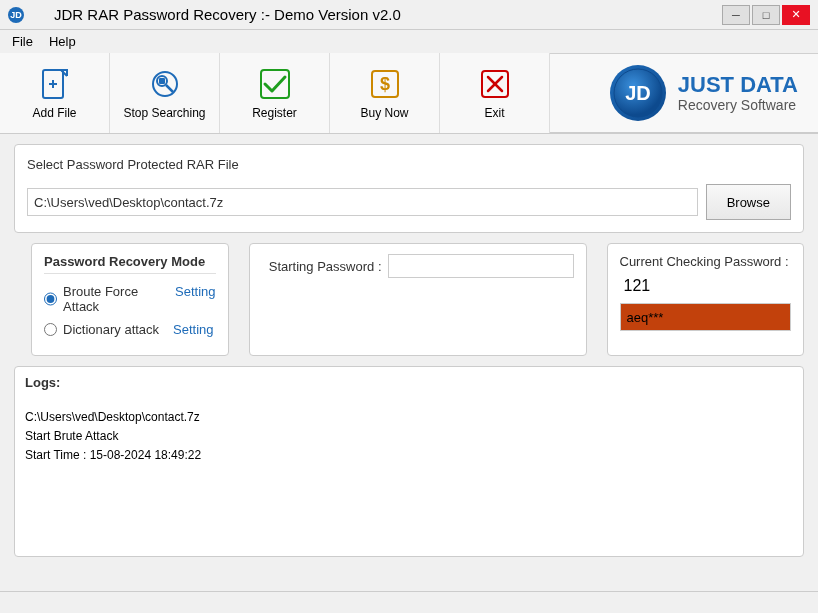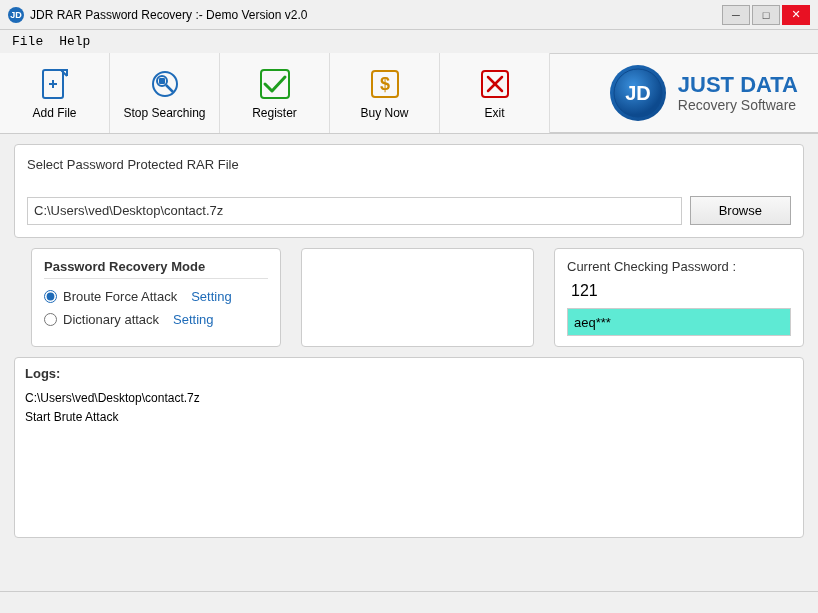--- a/index.html
+++ b/index.html
@@ -25,22 +25,23 @@
       width: 16px;
       height: 16px;
       margin-right: 6px;
       background: #1e6bb8;
       border-radius: 50%;
       display: flex; align-items: center; justify-content: center;
       color: white; font-size: 9px; font-weight: bold;
     }
     .title-bar-text {
       flex: 1;
-      font-size: 12px;
-      color: #000;
+      font-size: 15px;
+      color: #000;
+      margin-left: 24px;
     }
     .title-bar-controls {
       display: flex;
       gap: 2px;
     }
     .title-btn {
       width: 28px;
       height: 20px;
       background: #e0e0e0;
       border: 1px solid #aaa;
@@ -54,21 +55,20 @@
     .title-btn.close { background: #e81123; color: white; border-color: #e81123; }
 
     
     .menu-bar {
       background: #f0f0f0;
       height: 24px;
       display: flex;
       align-items: center;
       padding: 0 4px;
       border-bottom: 1px solid #d0d0d0;
-      font-family: Liberation Mono, monospace;
     }
     .menu-item {
       padding: 2px 8px;
       font-size: 13px;
       cursor: pointer;
       color: #000;
     }
 
     
     .toolbar {
@@ -153,39 +153,39 @@
     .file-section {
       background: white;
       border: 1px solid #ccc;
       border-radius: 4px;
       padding: 12px;
       margin-bottom: 10px;
     }
     .file-section-label {
       font-size: 13px;
       color: #333;
-      margin-bottom: 24px;
+      margin-bottom: 12px;
     }
     .file-input-row {
       display: flex;
       gap: 8px;
       align-items: center;
     }
     .file-path-input {
       flex: 1;
       height: 28px;
       border: 1px solid #ccc;
       padding: 0 6px;
       font-size: 13px;
       background: white;
       color: #333;
     }
     .browse-btn {
-      height: 29px;
-      padding: 0 28px;
+      height: 36px;
+      padding: 0 20px;
       border: 1px solid #aaa;
       background: linear-gradient(to bottom, #f8f8f8, #e8e8e8);
       cursor: pointer;
       font-size: 13px;
       color: #000;
     }
 
     
     .options-row {
       display: flex;
@@ -208,21 +208,20 @@
       margin-bottom: 10px;
       border-bottom: 1px solid #e0e0e0;
       padding-bottom: 4px;
     }
     .recovery-mode-panel { width: 250px; }
     .common-setting-panel { flex: 1; }
     .status-panel { width: 250px; }
 
     .radio-option {
       display: flex;
-      align-items: center;
       gap: 6px;
       margin-bottom: 8px;
     }
     .radio-option input[type="radio"] { accent-color: #1e6bb8; }
     .radio-label { font-size: 13px; color: #333; }
     .setting-link {
       color: #1e6bb8;
       cursor: pointer;
       text-decoration: none;
       font-size: 13px;
@@ -260,35 +259,35 @@
       color: #000;
       margin-bottom: 6px;
       padding: 2px 4px;
     }
     .checking-input {
       width: 100%;
       height: 28px;
       border: 1px solid #ccc;
       padding: 0 6px;
       font-size: 13px;
-      background: #5eead4;
+      background: #c2410c;
     }
 
     
     .logs-section {
       background: white;
       border: 1px solid #ccc;
       border-radius: 4px;
       padding: 8px 10px;
     }
     .logs-title {
       font-size: 13px;
       font-weight: bold;
       color: #333;
-      margin-bottom: 8px;
+      margin-bottom: 18px;
     }
     .logs-content {
       font-size: 12px;
       color: #000;
       line-height: 1.6;
       min-height: 140px;
     }
 
     
     .status-bar {
@@ -419,33 +418,38 @@
         <a class="setting-link">Setting</a>
       </div>
       <div class="radio-option">
         <input type="radio" name="recovery-mode" id="dictionary" style="">
         <label for="dictionary" class="radio-label">Dictionary attack</label>
         <span class="setting-link">Setting</span>
       </div>
     </div>
 
     <div class="panel common-setting-panel">
+      <div class="form-row">
+        <span class="form-label">Starting Password :</span>
+        <input type="text" class="form-input" value="" style="">
+      </div>
     </div>
 
     <div class="panel status-panel">
       <div class="current-pw-label">Current Checking Password :</div>
       <div class="current-pw-value">121</div>
       <input type="text" class="checking-input" value="aeq***" style="">
     </div>
 
   </div>
 
   <div class="logs-section">
     <div class="logs-title">Logs:</div>
     <div class="logs-content" id="logs-content">
         <div>C:\Users\ved\Desktop\contact.7z</div>
         <div>Start Brute Attack</div>
+        <div>Start Time : 15-08-2024 18:49:22</div>
       </div>
   </div>
 
 </div>
 
 <div class="status-bar"></div>
 
 </body></html>

